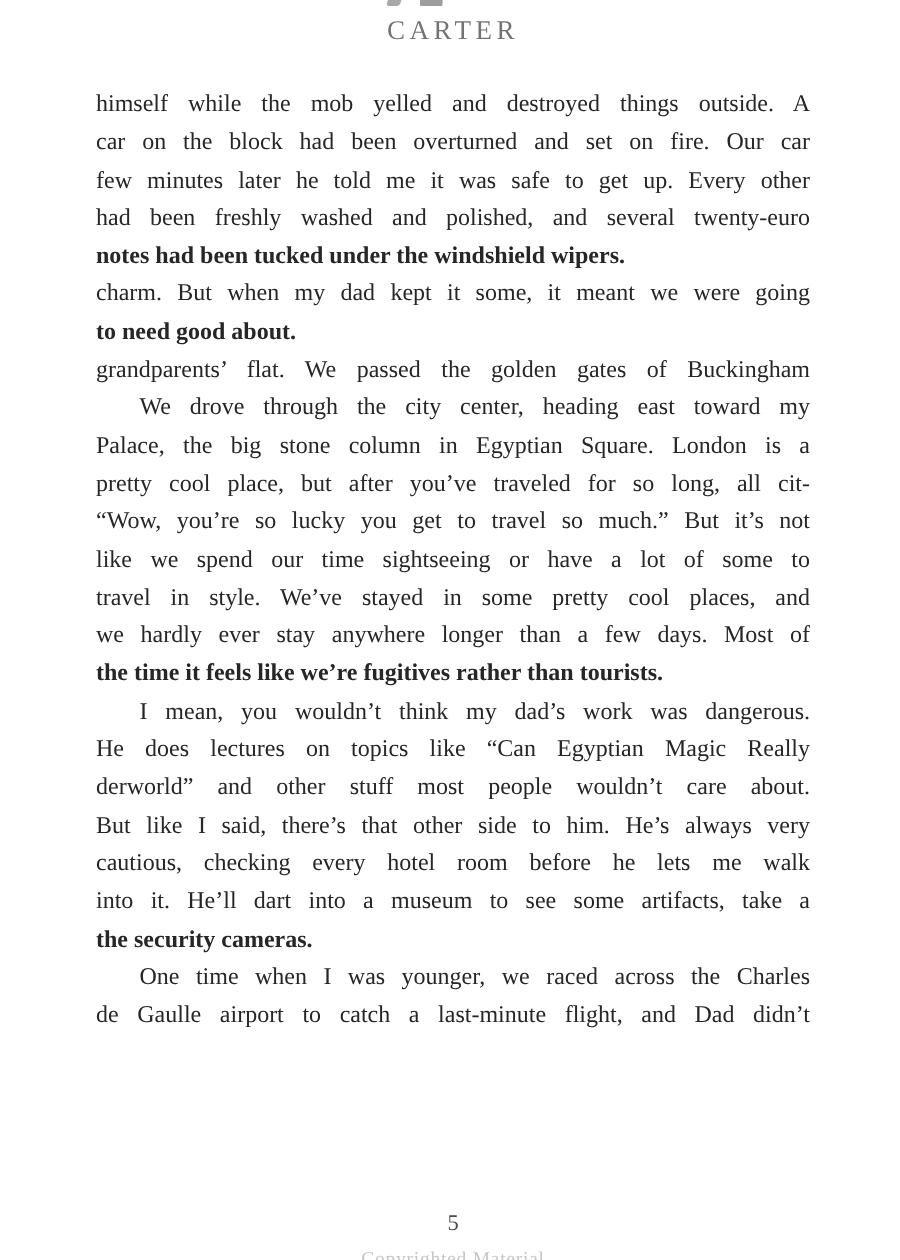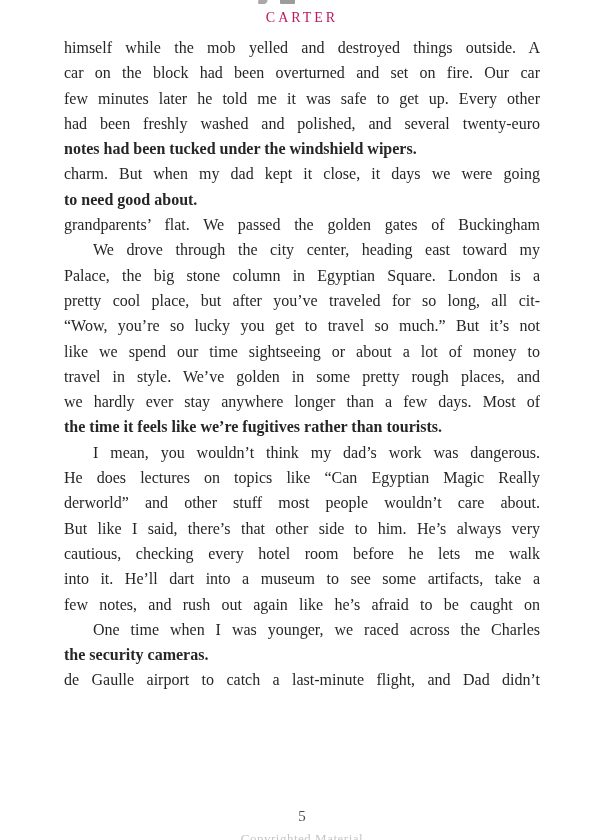--- a/index.html
+++ b/index.html
@@ -18,27 +18,27 @@
     background: #a8a8a8; border-radius: 0 0 2px 2px; transform: skewX(-18deg);
   }
   .top-fragment .m2 {
     position: absolute; left: 24px; top: 0; width: 15px; height: 3.5px;
     background: #9c9c9c; border-radius: 0 0 1px 1px;
   }
   .running-head {
     position: absolute;
     top: 10px; left: 64px; width: 476px;
     text-align: center;
-    font-size: 14px;
+    font-size: 18px;
     letter-spacing: 3px;
-    color: #be185d;
+    color: #737373;
   }
   .page-body {
     position: absolute;
-    top: 35px; left: 64px; width: 476px;
+    top: 57px; left: 64px; width: 476px;
     font-size: 16px;
     line-height: 25.3px;
     color: #262626;
   }
   .page-body .line {
     text-align: justify;
     text-align-last: justify;
     white-space: normal;
     height: 25.3px;
     overflow: hidden;
@@ -72,40 +72,39 @@
   </div>
 
   <div class="running-head">CARTER</div>
 
   <div class="page-body">
       <div class="line">himself while the mob yelled and destroyed things outside. A</div>
       <div class="line">car on the block had been overturned and set on fire. Our car</div>
       <div class="line">few minutes later he told me it was safe to get up. Every other</div>
       <div class="line">had been freshly washed and polished, and several twenty-euro</div>
       <div class="line last">notes had been tucked under the windshield wipers.</div>
-      <div class="line">charm. But when my dad kept it close, it days we were going</div>
+      <div class="line">charm. But when my dad kept it some, it meant we were going</div>
       <div class="line last">to need good about.</div>
       <div class="line">grandparents’ flat. We passed the golden gates of Buckingham</div>
       <div class="line indent">We drove through the city center, heading east toward my</div>
       <div class="line">Palace, the big stone column in Egyptian Square. London is a</div>
       <div class="line">pretty cool place, but after you’ve traveled for so long, all cit-</div>
       <div class="line">“Wow, you’re so lucky you get to travel so much.” But it’s not</div>
-      <div class="line">like we spend our time sightseeing or about a lot of money to</div>
-      <div class="line">travel in style. We’ve golden in some pretty rough places, and</div>
+      <div class="line">like we spend our time sightseeing or have a lot of some to</div>
+      <div class="line">travel in style. We’ve stayed in some pretty cool places, and</div>
       <div class="line">we hardly ever stay anywhere longer than a few days. Most of</div>
       <div class="line last">the time it feels like we’re fugitives rather than tourists.</div>
       <div class="line indent">I mean, you wouldn’t think my dad’s work was dangerous.</div>
       <div class="line">He does lectures on topics like “Can Egyptian Magic Really</div>
       <div class="line">derworld” and other stuff most people wouldn’t care about.</div>
       <div class="line">But like I said, there’s that other side to him. He’s always very</div>
       <div class="line">cautious, checking every hotel room before he lets me walk</div>
       <div class="line">into it. He’ll dart into a museum to see some artifacts, take a</div>
-      <div class="line">few notes, and rush out again like he’s afraid to be caught on</div>
+      <div class="line last">the security cameras.</div>
       <div class="line indent">One time when I was younger, we raced across the Charles</div>
-      <div class="line last">the security cameras.</div>
       <div class="line">de Gaulle airport to catch a last-minute flight, and Dad didn’t</div>
     </div>
 
   <div class="page-number">5</div>
 
   <div class="copyright">Copyrighted Material</div>
 
 </div>
 
 </body></html>

